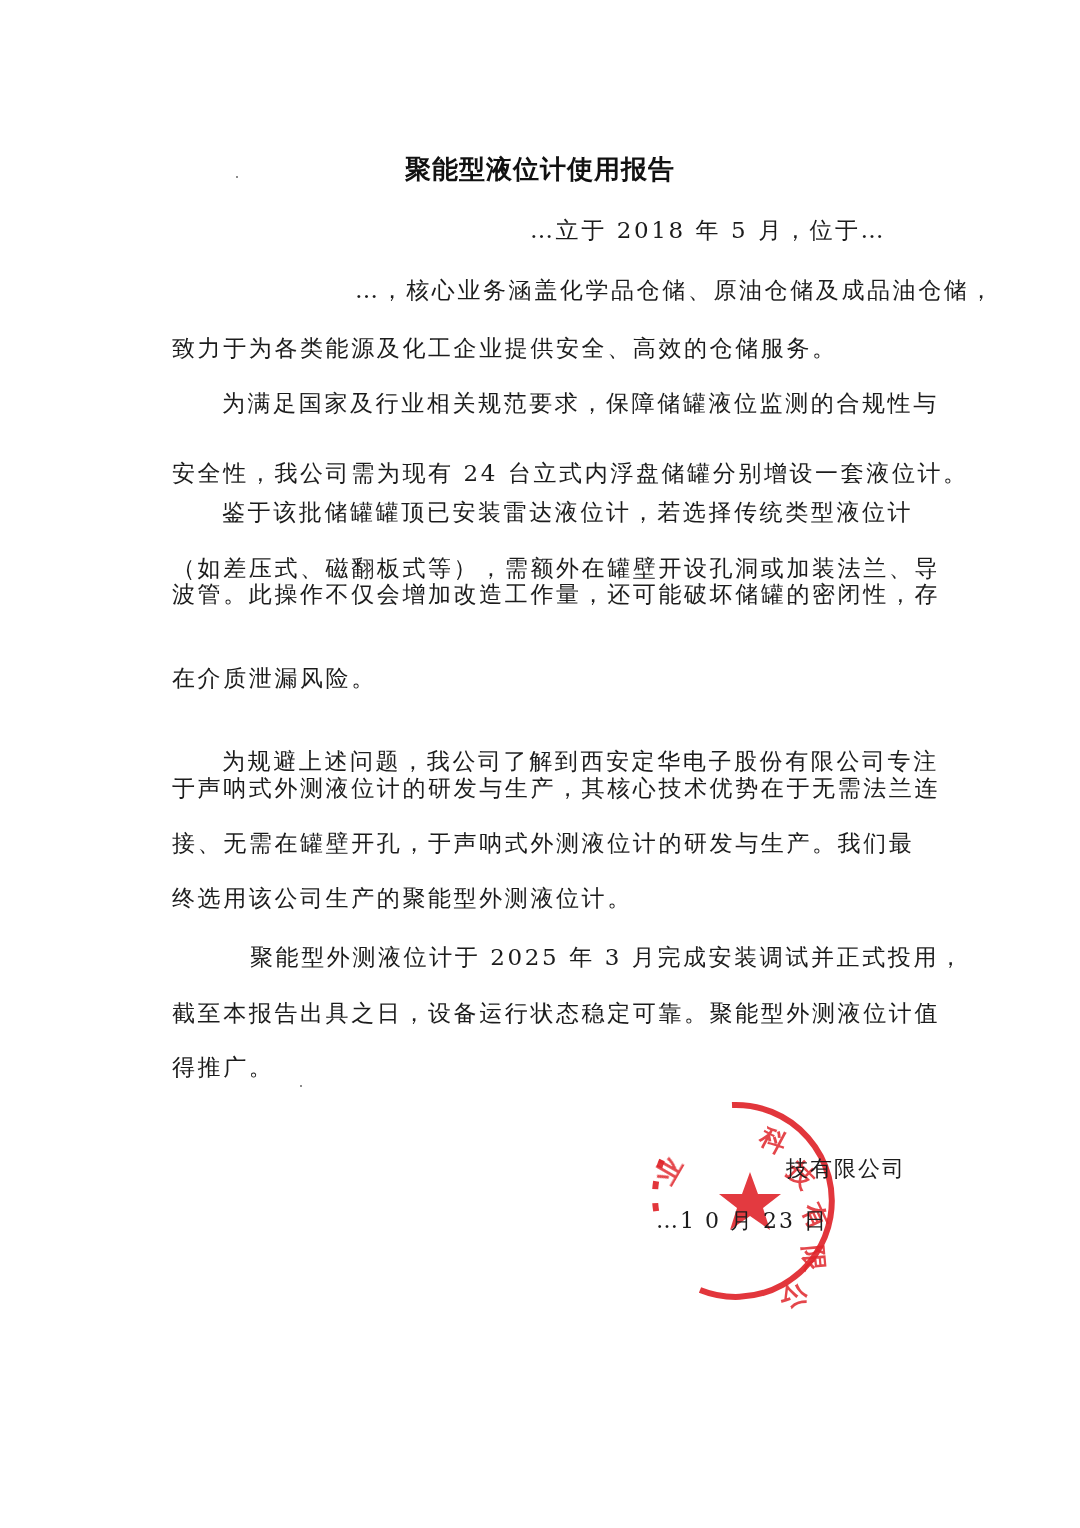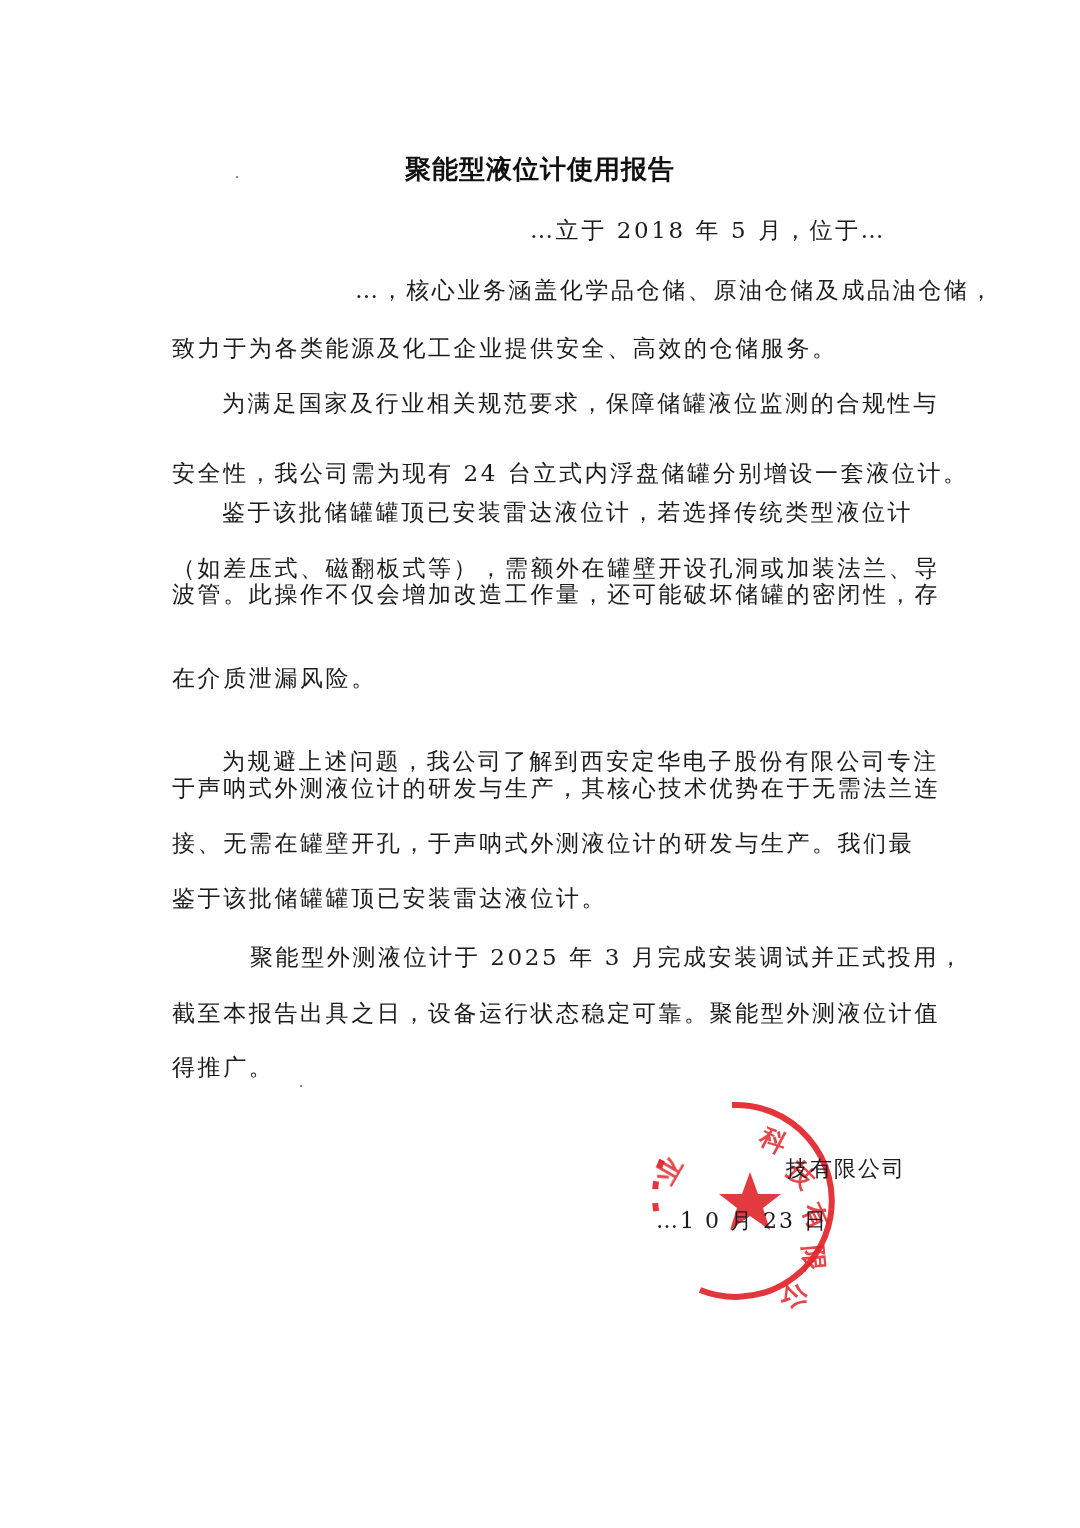--- a/index.html
+++ b/index.html
@@ -27,21 +27,21 @@
   <div class="line" style="left:172px; top:443px;margin-top:15px;">安全性，我公司需为现有 24 台立式内浮盘储罐分别增设一套液位计。</div>
 
   <div class="line" style="left:222px; top:497px;">鉴于该批储罐罐顶已安装雷达液位计，若选择传统类型液位计</div>
   <div class="line" style="left:172px; top:553px;">（如差压式、磁翻板式等），需额外在罐壁开设孔洞或加装法兰、导</div>
   <div class="line" style="left:172px; top:579px;">波管。此操作不仅会增加改造工作量，还可能破坏储罐的密闭性，存</div>
   <div class="line" style="left:172px; top:663px;">在介质泄漏风险。</div>
 
   <div class="line" style="left:222px; top:746px;">为规避上述问题，我公司了解到西安定华电子股份有限公司专注</div>
   <div class="line" style="left:172px; top:773px;">于声呐式外测液位计的研发与生产，其核心技术优势在于无需法兰连</div>
   <div class="line" style="left:172px; top:828px;">接、无需在罐壁开孔，于声呐式外测液位计的研发与生产。我们最</div>
-  <div class="line" style="left:172px; top:883px;">鉴于该批储罐罐顶已安装雷达液位计。</div>
+  <div class="line" style="left:172px; top:883px;">终选用该公司生产的聚能型外测液位计。</div>
 
   <div class="line" style="left:222px; top:942px;margin-left:28px;">聚能型外测液位计于 2025 年 3 月完成安装调试并正式投用，</div>
   <div class="line" style="left:172px; top:998px;">截至本报告出具之日，设备运行状态稳定可靠。聚能型外测液位计值</div>
   <div class="line" style="left:172px; top:1052px;">得推广。</div>
 
   <div class="dot" style="left:300px; top:1085px;"></div>
   <div class="dot" style="left:236px; top:176px;"></div>
 
   <svg class="stamp" viewBox="0 0 220 220">
     <g fill="none" stroke="#e0252b" stroke-width="6" opacity="0.92">

